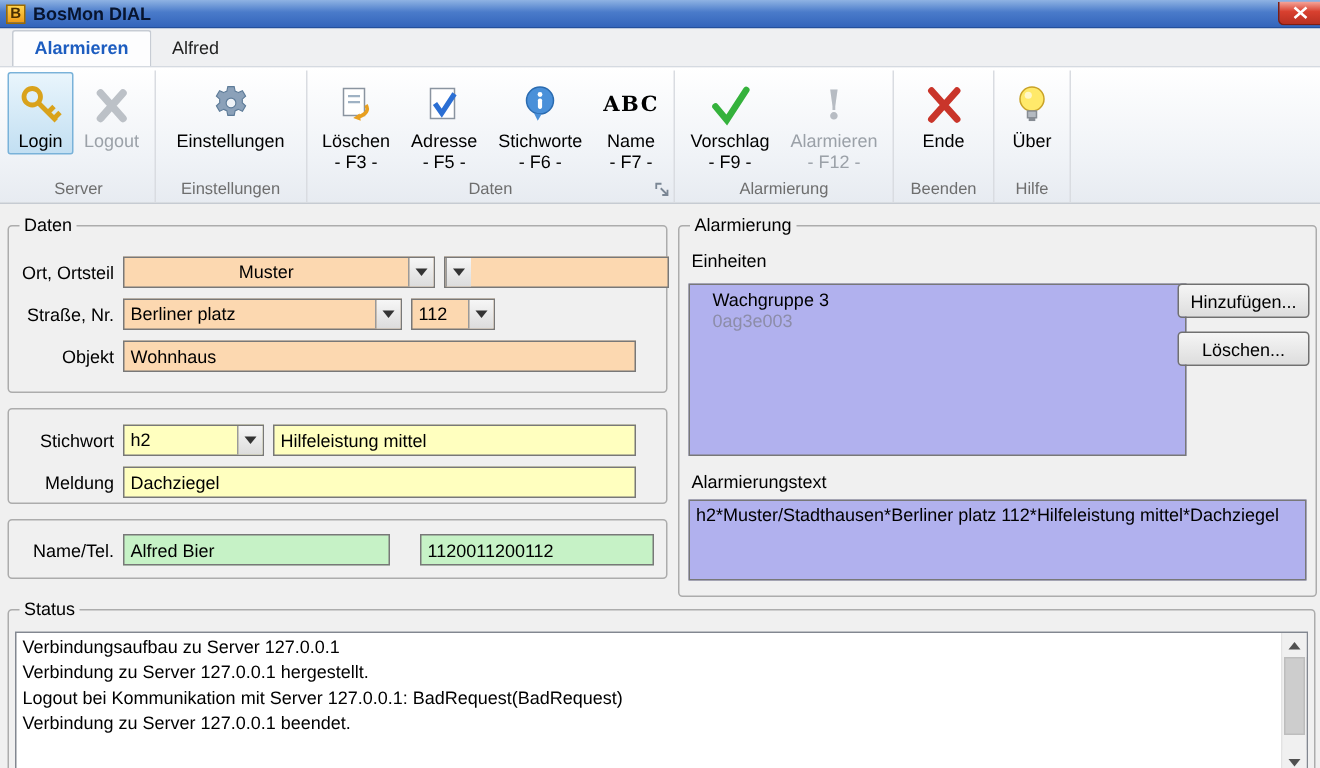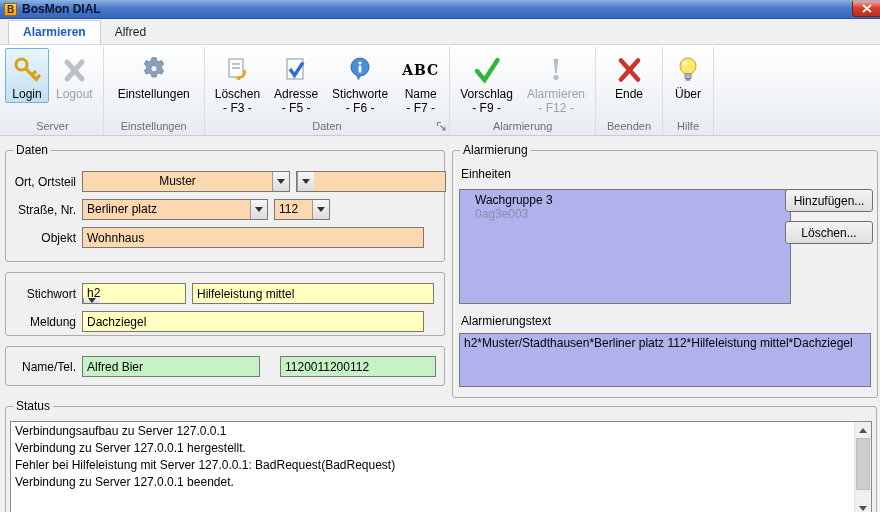--- a/index.html
+++ b/index.html
@@ -315,21 +315,21 @@
 
   <div class="frow" style="top:76px;">
     <div class="flabel">Objekt</div>
     <input class="textbox bg-orange" style="width: 342px;" value="Wohnhaus">
   </div>
 </div>
 
 <div class="groupbox" style="left:5px; top:272px; width:440px; height:64px;">
   <div class="frow" style="top:10px;">
     <div class="flabel">Stichwort</div>
-    <div class="combo bg-yellow" style="width:104px;flex-direction:column;">
+    <div class="combo bg-yellow" style="width:94px;">
       <div class="ctext">h2</div>
       <div class="carrow"></div>
     </div>
     <input class="textbox bg-yellow" style="width: 242px; margin-left: 6px;" value="Hilfeleistung mittel">
   </div>
   <div class="frow" style="top:38px;">
     <div class="flabel">Meldung</div>
     <input class="textbox bg-yellow" style="width: 342px;" value="Dachziegel">
   </div>
 </div>
@@ -360,21 +360,21 @@
   <div class="sublabel" style="left:8px; top:163px;">Alarmierungstext</div>
   <textarea class="alarmtext bg-purple" style="">h2*Muster/Stadthausen*Berliner platz 112*Hilfeleistung mittel*Dachziegel</textarea>
 </div>
 
 <div class="groupbox" style="left:5px; top:406px; width:872px; height:114px;">
   <span class="gb-label">Status</span>
 
   <div class="status-list">
     <div class="status-item">Verbindungsaufbau zu Server 127.0.0.1</div>
     <div class="status-item">Verbindung zu Server 127.0.0.1 hergestellt.</div>
-    <div class="status-item">Fehler bei Hilfeleistung mit Server 127.0.0.1: BadRequest(BadRequest)</div>
+    <div class="status-item">Logout bei Kommunikation mit Server 127.0.0.1: BadRequest(BadRequest)</div>
     <div class="status-item">Verbindung zu Server 127.0.0.1 beendet.</div>
 
     <div class="vscroll">
       <div class="scroll-arrow arrow-up"></div>
       <div class="scroll-thumb"></div>
       <div class="scroll-track"></div>
       <div class="scroll-arrow arrow-down"></div>
     </div>
   </div>
 </div>

